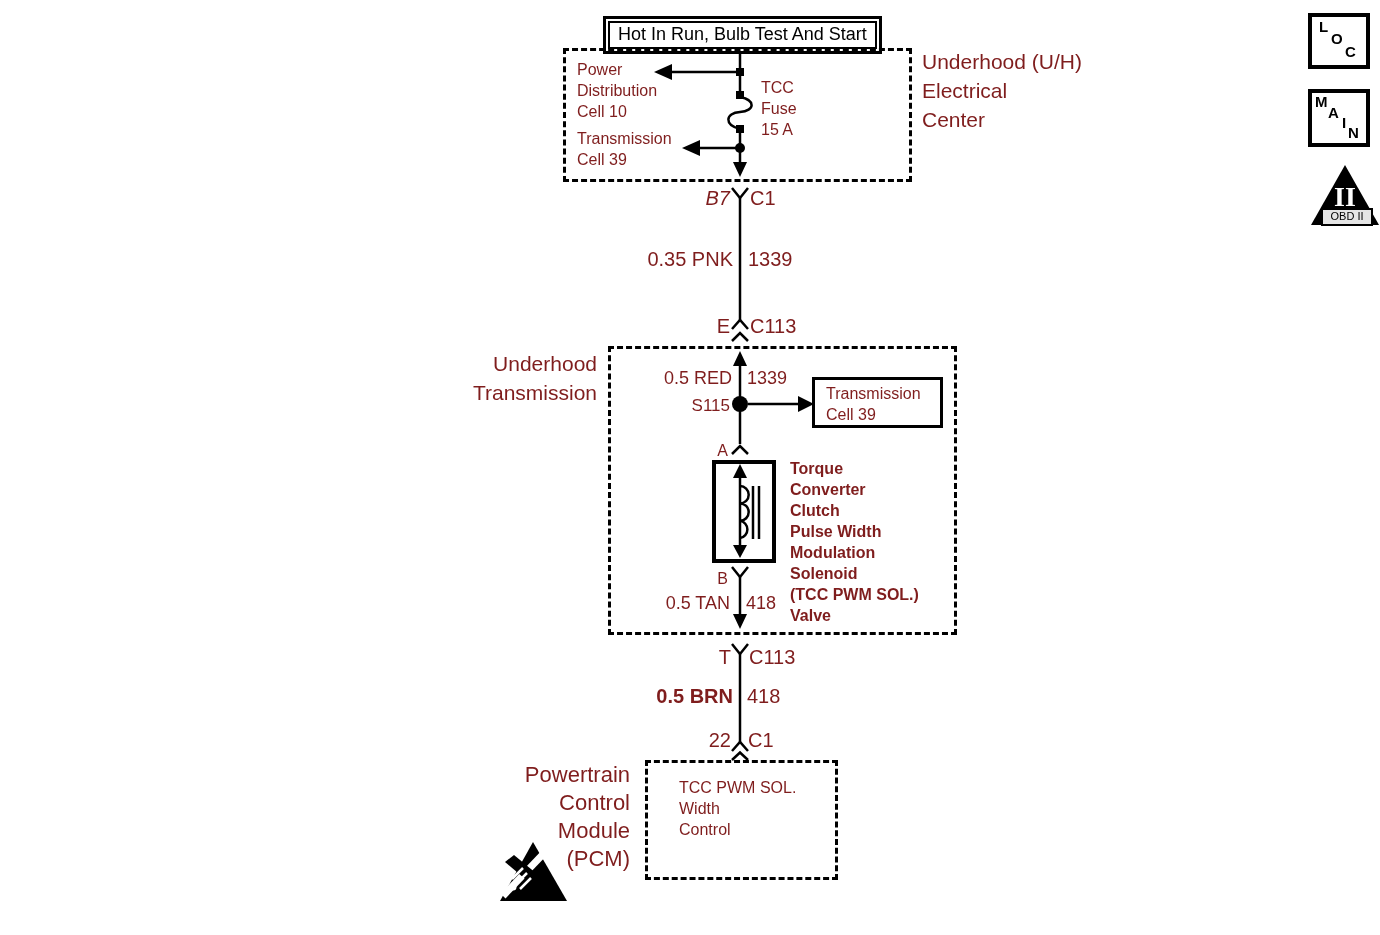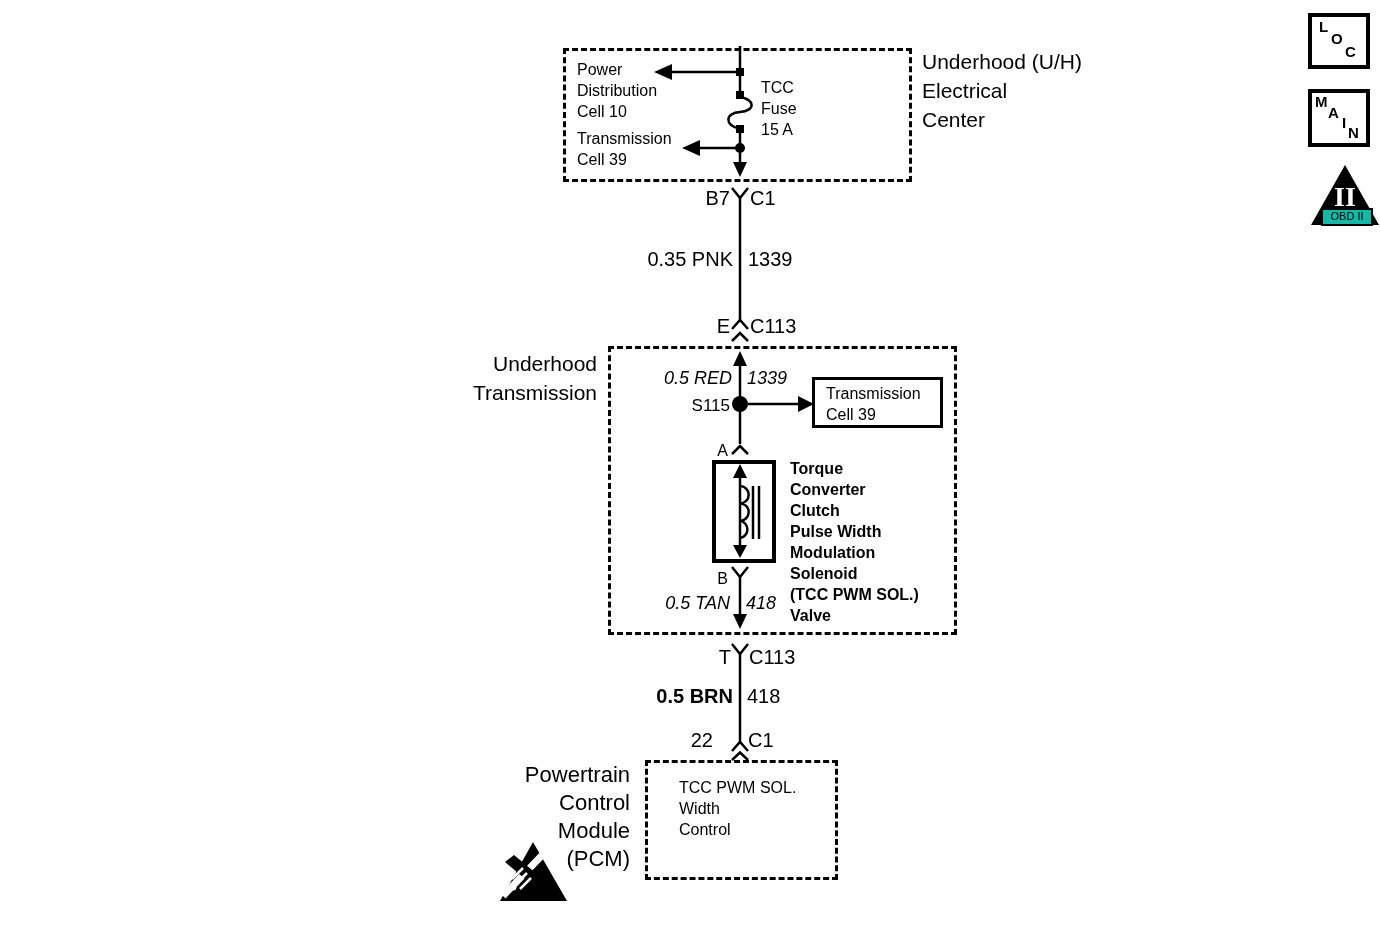--- a/index.html
+++ b/index.html
@@ -1,36 +1,36 @@
 <!DOCTYPE html>
 <html><head>
 <meta charset="utf-8">
 <style>
   html,body{margin:0;padding:0;background:#fff;}
   #stage{
     position:relative;width:1380px;height:935px;background:#fff;
     font-family:"Liberation Sans", sans-serif;color:#000;overflow:hidden;
   }
-  .t{position:absolute;white-space:pre-line;color:#000000;}
+  .t{position:absolute;white-space:pre-line;color:#7f1d1d;}
   .r{text-align:right;}
   .c{text-align:center;}
   .f16{font-size:16px;line-height:21px;}
   .f17{font-size:17px;line-height:21px;}
-  .f18{font-size:18px;line-height:22px;font-style:italic;}
+  .f18{font-size:18px;line-height:22px;}
   .f20{font-size:20px;line-height:24px;}
   .f21{font-size:21px;line-height:29px;}
   .f22{font-size:22px;line-height:28px;}
   .dashed-box{position:absolute;border:3px dashed #000;background:transparent;}
   .solid-box{position:absolute;border:3px solid #000;background:#fff;}
   .dbl-outer{position:absolute;border:3px solid #000;padding:2px;background:#fff;}
   .dbl-inner{border:2px solid #000;padding:1px 8px 2px 8px;font-size:18px;line-height:21px;white-space:nowrap;}
   .badge-box{position:absolute;border:4px solid #000;background:#fff;}
   .badge-letter{position:absolute;font-size:15px;font-weight:bold;}
   #svg-overlay{position:absolute;left:0;top:0;width:1380px;height:935px;pointer-events:none;}
-  .obd-label{position:absolute;background:#14b8a6;border:2px solid #000;font-size:11px;line-height:13px;text-align:center;}
+  .obd-label{position:absolute;background:#e5e5e5;border:2px solid #000;font-size:11px;line-height:13px;text-align:center;}
 </style>
 </head>
 <body>
 
 <div id="stage">
 
   <svg id="svg-overlay" xmlns="http://www.w3.org/2000/svg" viewBox="0 0 1380 935">
 
     <g stroke="#000" stroke-width="2.5" fill="#000">
       <line x1="740" y1="46" x2="740" y2="95"></line>
@@ -103,35 +103,38 @@
       <line x1="520" y1="889" x2="531" y2="878" stroke="#fff" stroke-width="2.5"></line>
       <circle cx="513" cy="887" r="3.5" fill="#fff"></circle>
     </g>
 
     <g>
       <polygon points="1345,165 1311,225 1379,225" fill="#000"></polygon>
       <text x="1345" y="206" text-anchor="middle" font-family="Liberation Serif, serif" font-size="28" font-weight="bold" fill="#fff">II</text>
     </g>
   </svg>
 
+  <div class="dbl-outer" style="left:603px;top:16px;">
+    <div class="dbl-inner c">Hot In Run, Bulb Test And Start</div>
+  </div>
 
   <div class="dashed-box" style="left:563px;top:48px;width:343px;height:128px;"></div>
   <div class="t f16" style="left:577px;top:59px;">Power
 Distribution
 Cell 10</div>
   <div class="t f16" style="left:577px;top:128px;">Transmission
 Cell 39</div>
   <div class="t f16" style="left:761px;top:77px;">TCC
 Fuse
 15 A</div>
   <div class="t f21" style="left:922px;top:47px;">Underhood (U/H)
 Electrical
 Center</div>
 
-  <div class="t f20 r" style="left:650px;top:186px;width:80px;">B7</div>
+  <div class="t f20 r" style="left:650px;top:186px;width:80px;font-style:italic;">B7</div>
   <div class="t f20" style="left:750px;top:186px;">C1</div>
 
   <div class="t f20 r" style="left:600px;top:247px;width:133px;">0.35 PNK</div>
   <div class="t f20" style="left:748px;top:247px;">1339</div>
 
   <div class="t f20 r" style="left:650px;top:314px;width:80px;">E</div>
   <div class="t f20" style="left:750px;top:314px;">C113</div>
 
   <div class="dashed-box" style="left:608px;top:346px;width:343px;height:283px;"></div>
   <div class="t f21 r" style="left:420px;top:349px;width:177px;">Underhood
@@ -162,21 +165,21 @@
 
   <div class="t f18 r" style="left:620px;top:592px;width:110px;">0.5 TAN</div>
   <div class="t f18" style="left:746px;top:592px;">418</div>
 
   <div class="t f20 r" style="left:650px;top:645px;width:81px;">T</div>
   <div class="t f20" style="left:749px;top:645px;">C113</div>
 
   <div class="t f20 r" style="left:600px;top:684px;width:133px;font-weight:bold;">0.5 BRN</div>
   <div class="t f20" style="left:747px;top:684px;">418</div>
 
-  <div class="t f20 r" style="left:632px;top:728px;width:81px;">22</div>
+  <div class="t f20 r" style="left:650px;top:728px;width:81px;">22</div>
   <div class="t f20" style="left:748px;top:728px;">C1</div>
 
   <div class="dashed-box" style="left:645px;top:760px;width:187px;height:114px;"></div>
   <div class="t f16" style="left:679px;top:777px;">TCC PWM SOL.
 Width
 Control</div>
   <div class="t f22 r" style="left:440px;top:761px;width:190px;">Powertrain
 Control
 Module
 (PCM)</div>

